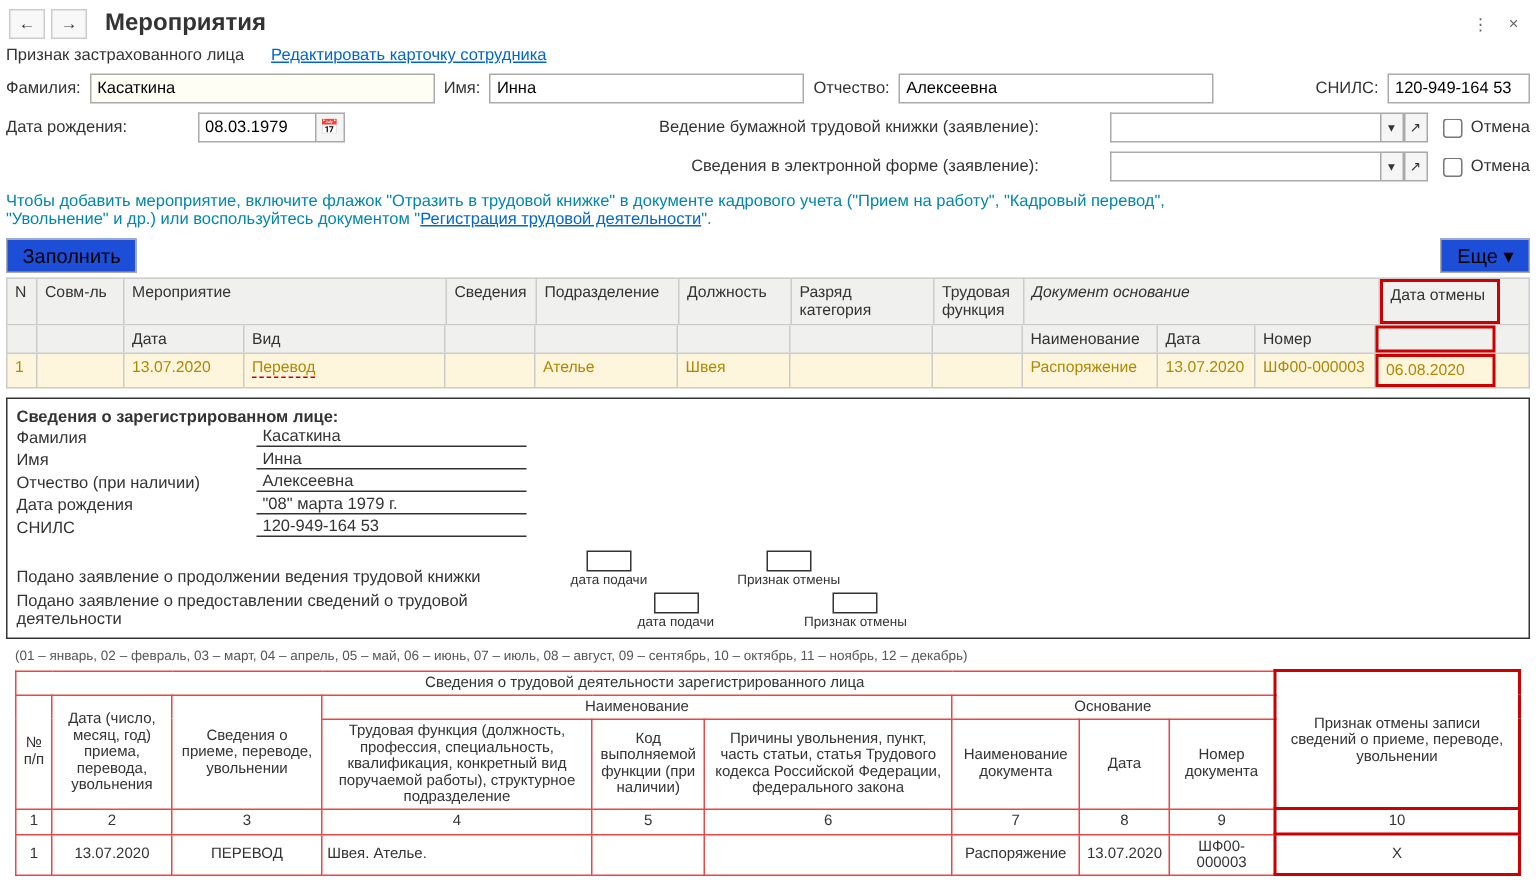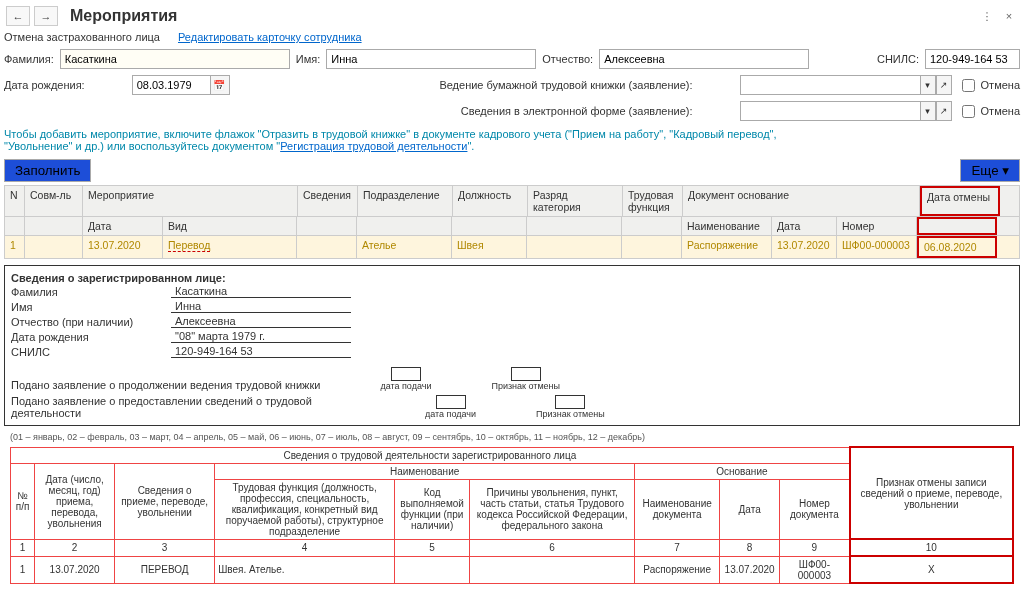--- a/index.html
+++ b/index.html
@@ -49,21 +49,21 @@
 <div class="toolbar-top">
   <div class="nav-btn">←</div>
   <div class="nav-btn">→</div>
   <span class="title">Мероприятия</span>
   <div class="spacer"></div>
   <div class="icon-btn">⋮</div>
   <div class="icon-btn">×</div>
 </div>
 
 <div class="row">
-  <span>Отмена застрахованного лица</span>
+  <span>Признак застрахованного лица</span>
   <span style="margin-left:12px;" class="link">Редактировать карточку сотрудника</span>
 </div>
 
 <div class="row">
   <span class="label">Фамилия:</span>
   <input type="text" class="highlight-input" style="width: 230px;" value="Касаткина">
   <span class="label">Имя:</span>
   <input type="text" style="width: 210px;" value="Инна">
   <span class="label">Отчество:</span>
   <input type="text" style="width: 210px;" value="Алексеевна">
@@ -117,21 +117,21 @@
 
 <div class="grid-header">
   <div class="col" style="width:20px;">N</div>
   <div class="col" style="width:58px;">Совм-ль</div>
   <div class="col" style="width:215px;">Мероприятие</div>
   <div class="col" style="width:60px;">Сведения</div>
   <div class="col" style="width:95px;">Подразделение</div>
   <div class="col" style="width:75px;">Должность</div>
   <div class="col" style="width:95px;">Разряд категория</div>
   <div class="col" style="width:60px;">Трудовая функция</div>
-  <div class="col" style="width:237px;">Документ основание</div>
+  <div class="col" style="width:237px;font-style:italic;">Документ основание</div>
   <div class="col red-border" style="width:80px;">Дата отмены</div>
 </div>
 <div class="grid-subheader">
   <div class="col" style="width:20px;"></div>
   <div class="col" style="width:58px;"></div>
   <div class="col" style="width:80px;">Дата</div>
   <div class="col" style="width:134px;">Вид</div>
   <div class="col" style="width:60px;"></div>
   <div class="col" style="width:95px;"></div>
   <div class="col" style="width:75px;"></div>

